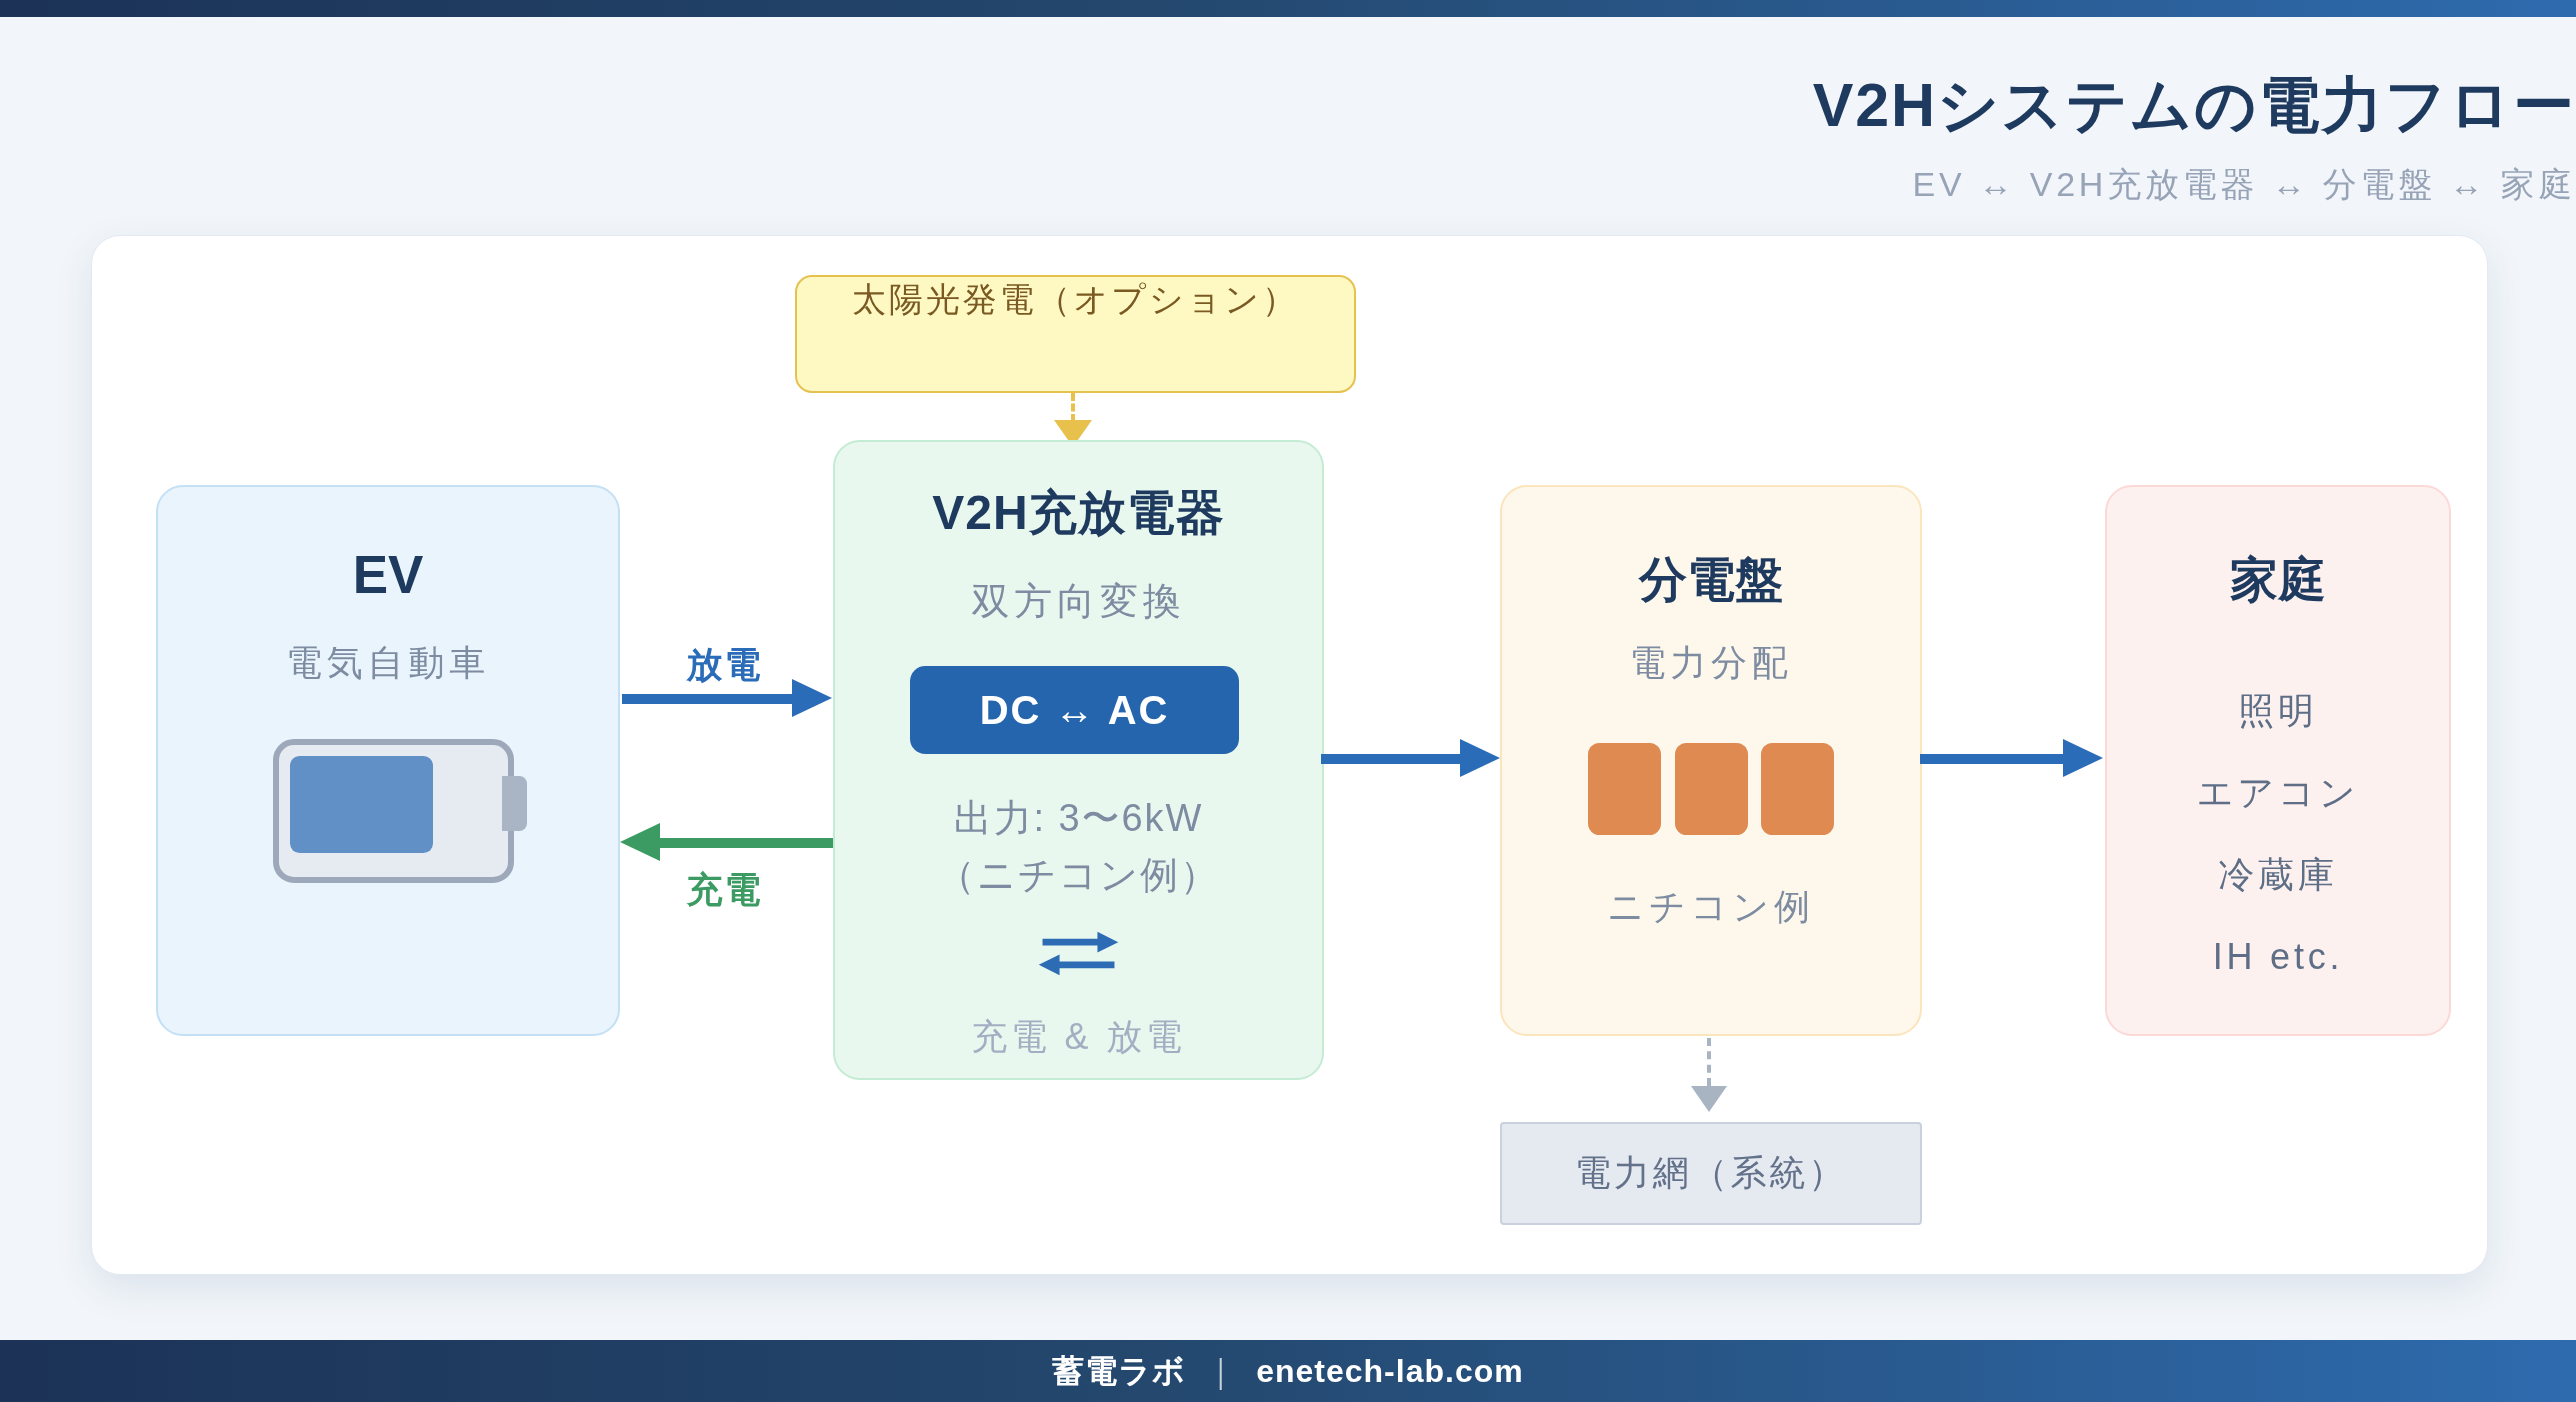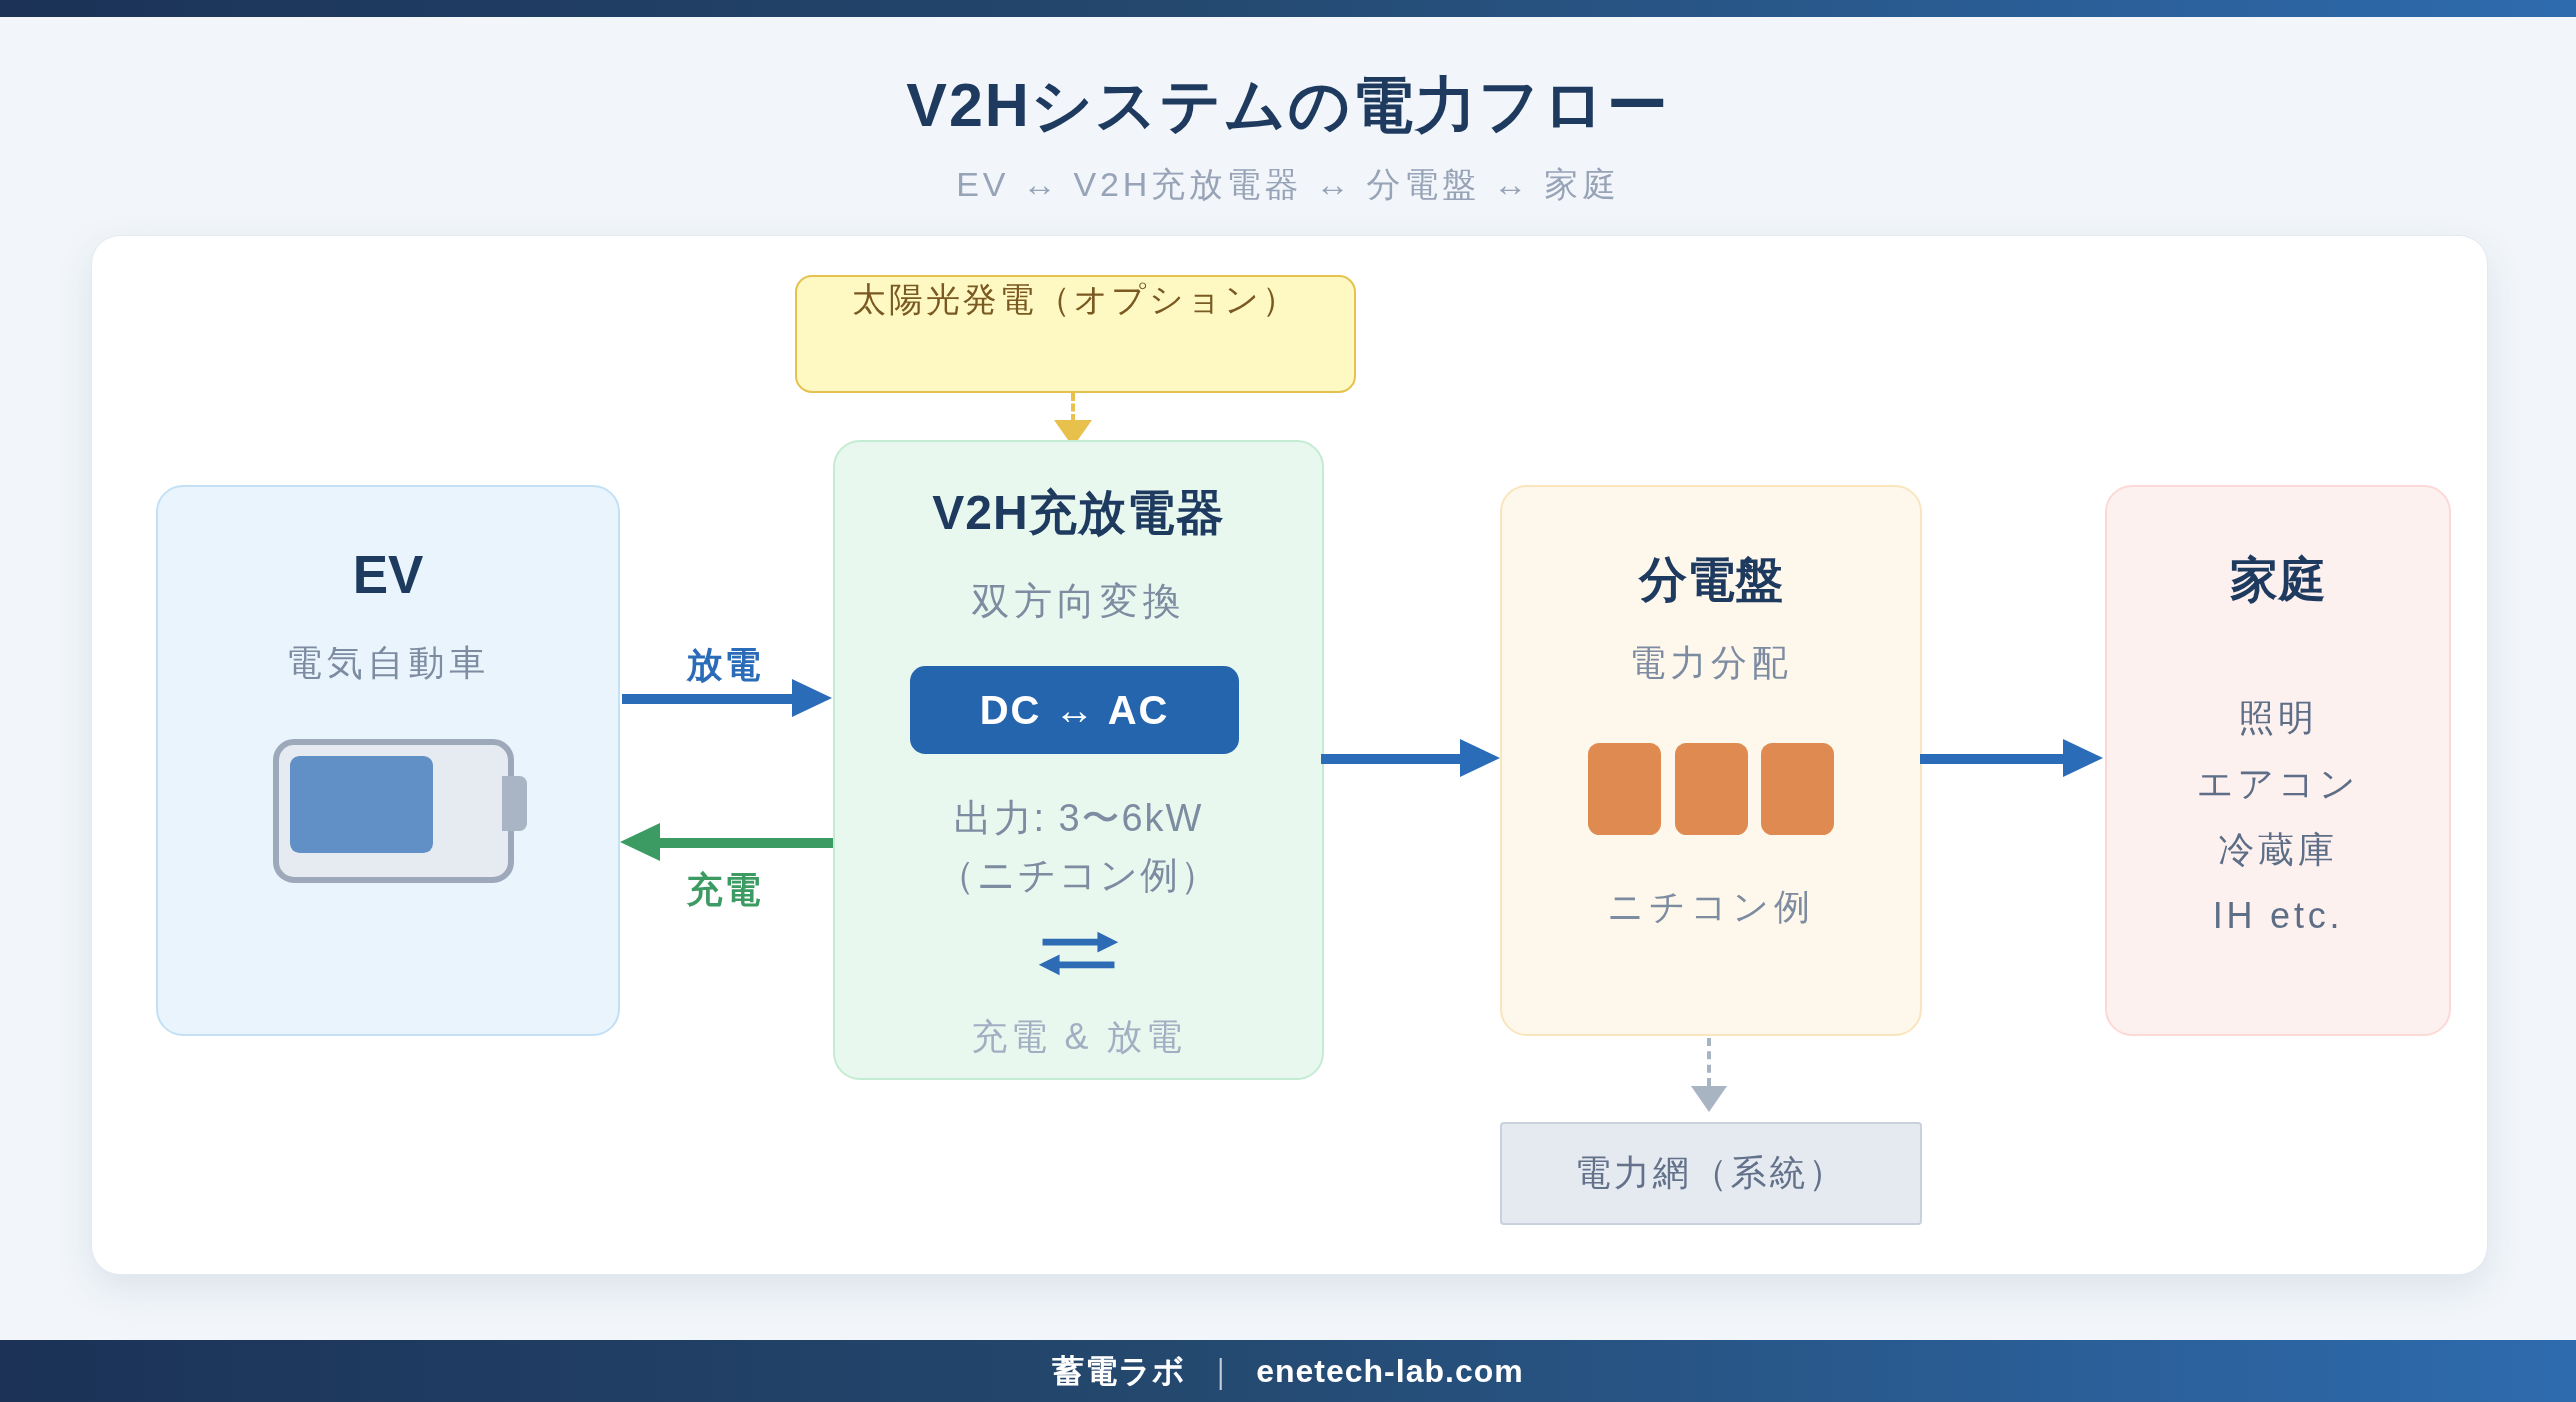--- a/index.html
+++ b/index.html
@@ -3,21 +3,21 @@
 <meta charset="utf-8">
 <style>
   html,body{margin:0;padding:0;background:#F2F6FA;}
   .page{
     position:relative;width:2576px;height:1402px;overflow:hidden;
     background:#F2F6FA;
     font-family:"Liberation Sans","DejaVu Sans",sans-serif;
     color:#1E3A5F;
   }
   .abs{position:absolute;}
-  .center-text{text-align:center;}
+  .center-text{text-align:right;}
 
   
   .top-bar{left:0;top:0;width:2576px;height:17px;
     background:linear-gradient(90deg,#1C3257 0%,#24486E 45%,#2E6BAE 100%);}
   .footer-bar{left:0;top:1340px;width:2576px;height:63px;
     background:linear-gradient(90deg,#1C3257 0%,#24486E 45%,#2E6BAE 100%);
     display:flex;align-items:center;justify-content:center;gap:19px;
     color:#FFFFFF;font-size:32px;font-weight:bold;letter-spacing:1px;}
   .footer-sep{opacity:.75;font-weight:normal;}
 
@@ -83,22 +83,22 @@
   .panel-sub{top:152px;font-size:36px;line-height:48px;}
   .breakers{position:absolute;left:0;top:256px;width:100%;
     display:flex;justify-content:center;gap:13.4px;}
   .breaker{width:73px;height:92px;background:#DF8A50;border-radius:11.4px;}
   .panel-caption{top:395px;font-size:36px;line-height:50px;}
 
   
   .home-node{left:2105px;top:485px;width:342px;height:547px;background:#FDF1F0;
     border-color:#FBD9D7;}
   .home-title{top:61px;font-size:48px;text-align:center;}
-  .home-items{position:absolute;left:0;top:208px;width:100%;
-    display:flex;flex-direction:column;gap:20px;align-items:center;
+  .home-items{position:absolute;left:0;top:201px;width:100%;
+    display:flex;flex-direction:column;gap:36px;align-items:center;
     color:#5D6E86;font-size:36px;letter-spacing:3.8px;line-height:46px;}
 
   
   .grid-node{left:1500px;top:1122px;width:418px;height:99px;background:#E5EAF1;
     border:2.9px solid #C9D1DD;border-radius:4px;
     display:flex;align-items:center;justify-content:center;
     color:#63718A;font-size:36px;letter-spacing:2.9px;}
   .grid-stem{left:1707px;top:1038px;height:48px;width:0;
     border-left:4.8px dashed #A9B4C2;}
   .grid-head{left:1691px;top:1086px;width:0;height:0;

